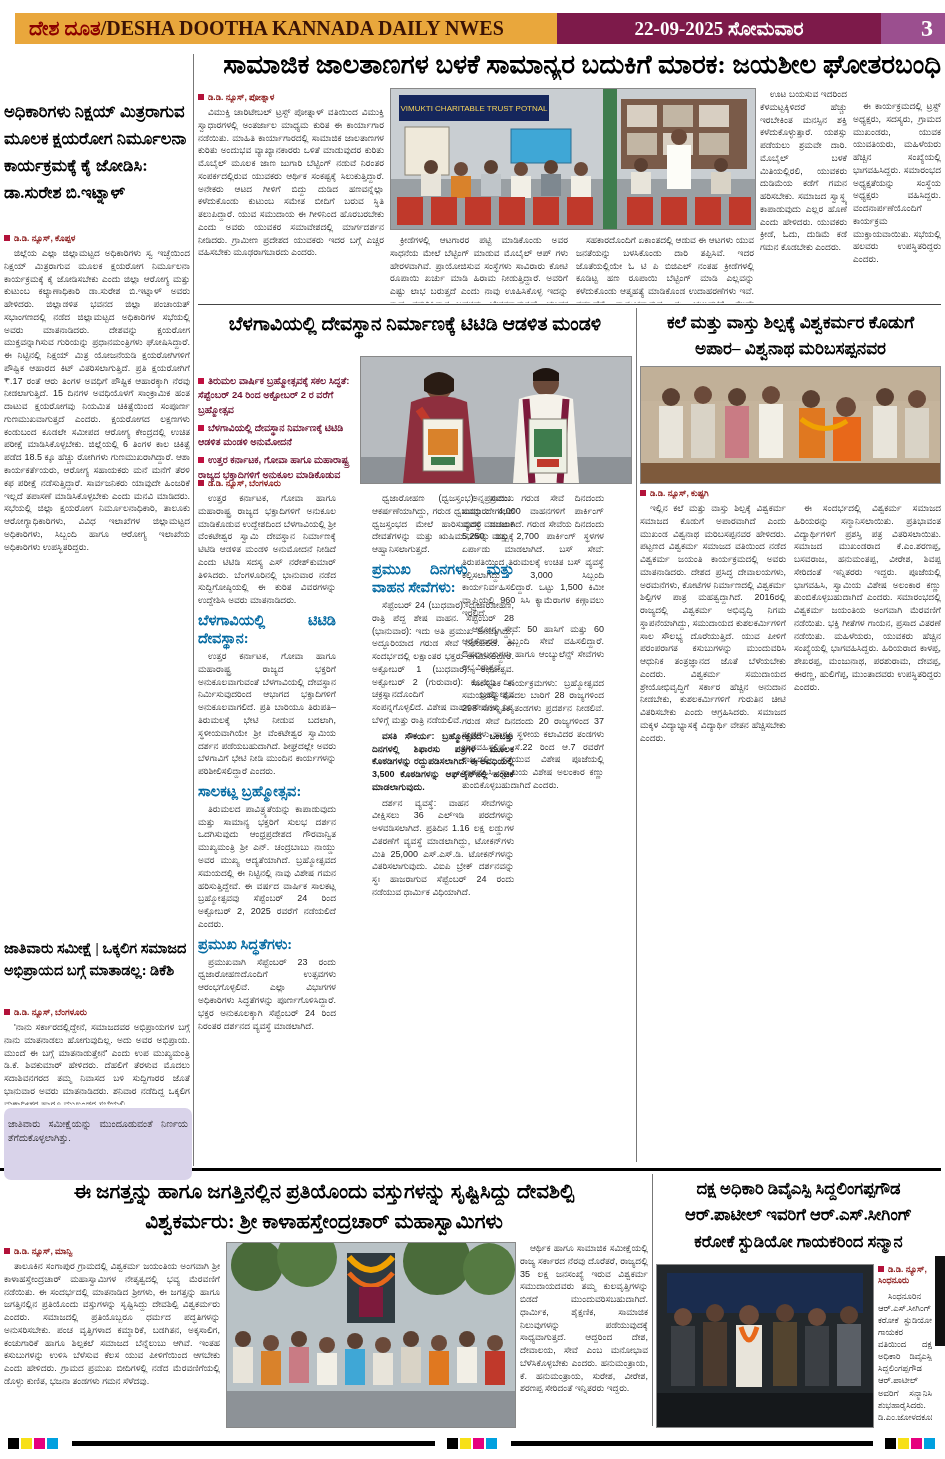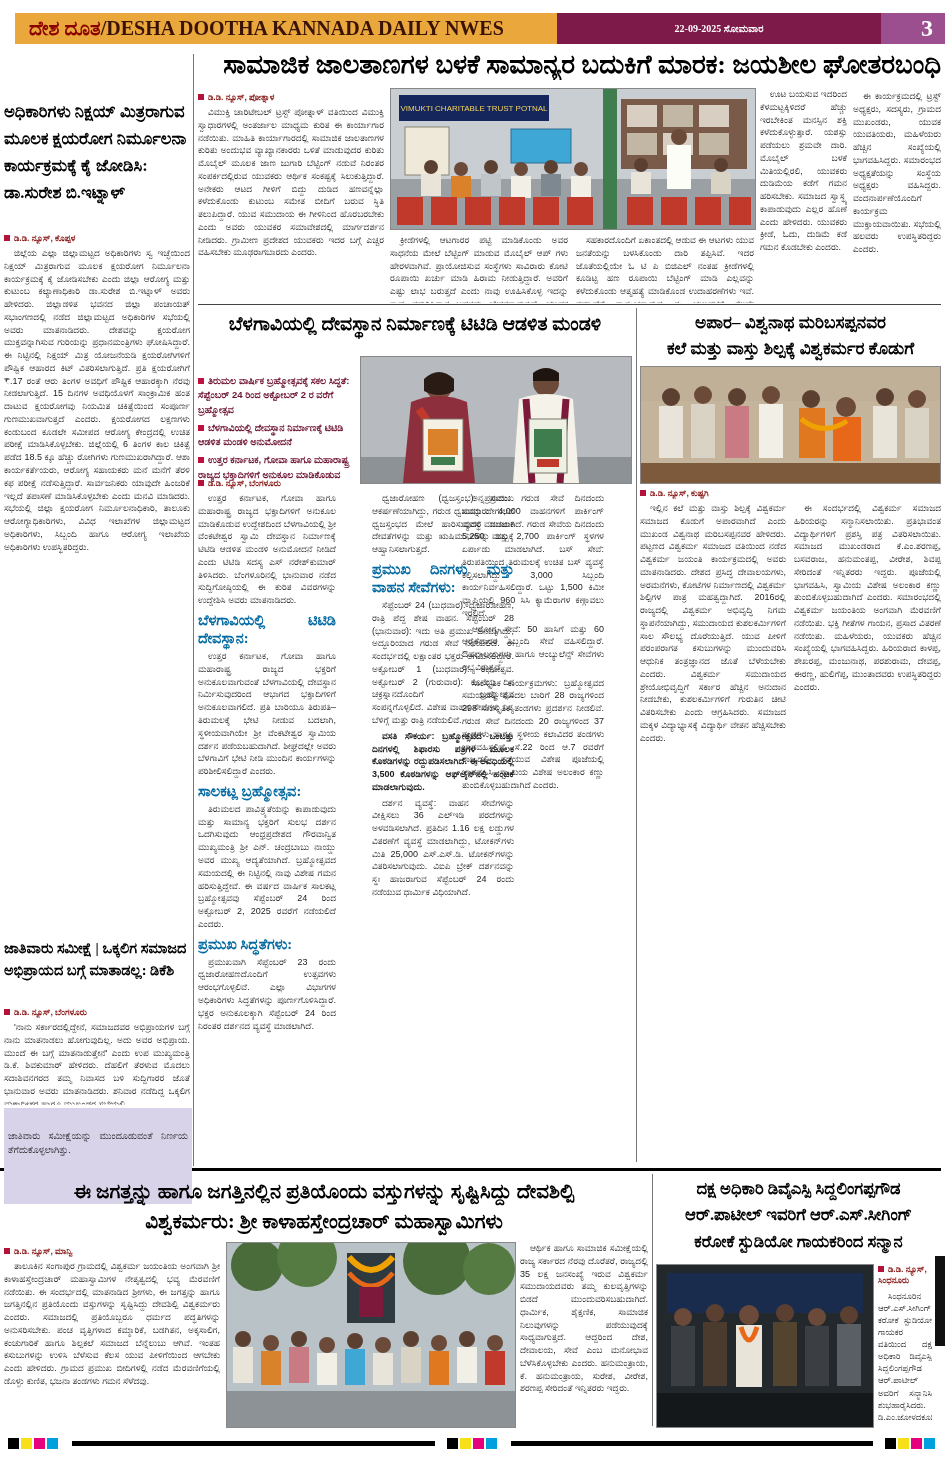--- a/index.html
+++ b/index.html
@@ -4,39 +4,39 @@
 <style>
   html,body{margin:0;padding:0;background:#e8e8e8;}
   .page{position:relative;width:945px;height:1459px;background:#ffffff;margin:0 auto;overflow:hidden;
         font-family:"Liberation Sans",sans-serif;color:#111;}
   .abs{position:absolute;}
   
   .mast-gold{top:13px;left:15px;width:542px;height:31px;background:#e9a73c;display:flex;align-items:center;}
   .mast-title{font-family:"Liberation Serif",serif;font-weight:bold;font-size:20px;padding-left:14px;color:#3a1205;white-space:nowrap;}
   .mast-title .kn{color:#8b0000;}
   .mast-maroon{top:13px;left:557px;width:324px;height:31px;background:#7d1a4a;display:flex;align-items:center;justify-content:center;}
-  .mast-date{font-family:"Liberation Serif",serif;color:#fff;font-weight:bold;font-size:10px;}
+  .mast-date{font-family:"Liberation Serif",serif;color:#fff;font-weight:bold;font-size:19px;}
   .mast-pgbox{top:13px;left:881px;width:64px;height:31px;background:#9b4f8f;display:flex;align-items:center;justify-content:flex-end;}
   .mast-pg{color:#fff;font-weight:bold;font-size:24px;font-family:"Liberation Serif",serif;padding-right:12px;}
   
   .vrule{background:#777;width:1px;}
   .hrule{background:#444;height:1px;}
   .hrule-thick{background:#000;height:3px;}
   
   .headline{font-family:"Liberation Serif",serif;font-weight:bold;color:#000;overflow:hidden;}
   .byline{font-size:8.5px;font-weight:bold;color:#8b1a1a;white-space:nowrap;overflow:hidden;}
   .byline .sq{display:inline-block;width:6px;height:6px;background:#b3123a;margin-right:4px;}
   .col{font-size:9px;line-height:1.42;text-align:justify;overflow:hidden;color:#1c1c1c;}
   .col p{margin:0 0 3px 0;text-indent:10px;}
   .col h4{font-family:"Liberation Serif",serif;font-size:14.5px;line-height:1.25;margin:4px 0 3px 0;color:#0369a1;text-indent:0;}
   .col .lead{font-weight:bold;}
   .bullets{font-size:9.5px;line-height:1.5;color:#6d1230;font-weight:bold;overflow:hidden;}
   .bullets div{margin-bottom:4px;}
   .bullets .sq{display:inline-block;width:6px;height:6px;background:#c01040;margin-right:4px;}
-  .highlight{background:#d9d3ea;font-size:9.5px;line-height:1.5;text-align:justify;padding:21px 4px;color:#222;overflow:hidden;}
+  .highlight{background:#d9d3ea;font-size:9.5px;line-height:1.5;text-align:justify;padding:9px 4px;color:#222;overflow:hidden;border-radius:7px;}
   .photo{overflow:hidden;border:1px solid #888;background:#0369a1;}
   .photo svg{display:block;width:100%;height:100%;}
   
   .regrow{display:flex;align-items:center;}
   .regsq{width:11px;height:11px;margin-right:2px;}
   .regbar{height:5px;background:#000;flex:1;margin:0 12px;}
 </style>
 </head>
 <body>
 
@@ -128,21 +128,21 @@
   </div>
   <div class="abs col" style="left:390px;top:234px;width:178px;height:69px;">
     <p>ಕ್ರೀಡೆಗಳಲ್ಲಿ ಆಟಗಾರರ ಪಟ್ಟಿ ಮಾಡಿಕೊಂಡು ಅವರ ಸಾಧನೆಯ ಮೇಲೆ ಬೆಟ್ಟಿಂಗ್ ಮಾಡುವ ಮೊಬೈಲ್ ಆಪ್ ಗಳು ಹೇರಳವಾಗಿವೆ. ಪ್ರಾಯೋಜಿಸುವ ಸಂಸ್ಥೆಗಳು ಸಾವಿರಾರು ಕೋಟಿ ರೂಪಾಯಿ ಖರ್ಚು ಮಾಡಿ ಹಿರಾಮ ನೀಡುತ್ತಿದ್ದಾರೆ. ಅವರಿಗೆ ಎಷ್ಟು ಲಾಭ ಬರುತ್ತದೆ ಎಂದು ನಾವು ಊಹಿಸಿಕೊಳ್ಳ ಇದನ್ನು ನಾವು ಗಮನಿಸಿದಾಗ ಬಹಳಷ್ಟು ಬೇಸರವಾಗುತ್ತದೆ. ಯುವಕ ಯುವತಿಯರ ದೌರ್ಬಲ್ಯಕ್ಕೆ ಇತ್ತೀಚಿನ ಸೇರ್ಪಡೆ ಎಂದರೆ ಮೊಬೈಲ್ ನ</p>
   </div>
   <div class="abs col" style="left:576px;top:234px;width:178px;height:69px;">
     <p>ಸಹಕಾರದೊಂದಿಗೆ ಏಕಾಂತದಲ್ಲಿ ಆಡುವ ಈ ಆಟಗಳು ಯುವ ಜನತೆಯನ್ನು ಬಳಸಿಕೊಂಡು ದಾರಿ ತಪ್ಪಿಸಿವೆ. ಇದರ ಜೊತೆಯಲ್ಲಿಯೇ ಓ ಟಿ ಪಿ ಬಿಜಿಎಲ್ ನಂತಹ ಕ್ರೀಡೆಗಳಲ್ಲಿ ಕೂಡಿಟ್ಟ ಹಣ ರೂಪಾಯಿ ಬೆಟ್ಟಿಂಗ್ ಮಾಡಿ ಎಲ್ಲವನ್ನು ಕಳೆದುಕೊಂಡು ಆತ್ಮಹತ್ಯೆ ಮಾಡಿಕೊಂಡ ಉದಾಹರಣೆಗಳು ಇವೆ. ಶಮಾಷೆಗೆ ಪ್ರಾರಂಭವಾಗುವ ಈ ಚಟುವಟಿಕೆ ಕೆಲವೇ ಸಮಯದಲ್ಲಿ ಚಟವಾಗಿ ಬಿಟ್ಟು ಬರಲಾಗದ ಮನೋರೋಗವಾಗಿ ಪರಿಣಮಿಸುತ್ತದೆ ಅಪರೂಪಕ್ಕೊಮ್ಮೆ</p>
   </div>
   <div class="abs col" style="left:760px;top:88px;width:87px;height:215px;">
     <p>ಊಟ ಬಯಸುವ ಇದರಿಂದ ಕೆಳಮಟ್ಟಕ್ಕಿಳಿದರೆ ಹೆಚ್ಚು ಇರಬೇಕಿಂತ ಮನಸ್ಸಿನ ಶಕ್ತಿ ಕಳೆದುಕೊಳ್ಳುತ್ತಾರೆ. ಯಶಸ್ಸು ಪಡೆಯಲು ಶ್ರಮವೇ ದಾರಿ. ಮೊಬೈಲ್ ಬಳಕೆ ಮಿತಿಯಲ್ಲಿರಲಿ, ಯುವಕರು ದುಡಿಮೆಯ ಕಡೆಗೆ ಗಮನ ಹರಿಸಬೇಕು. ಸಮಾಜದ ಸ್ವಾಸ್ಥ್ಯ ಕಾಪಾಡುವುದು ಎಲ್ಲರ ಹೊಣೆ ಎಂದು ಹೇಳಿದರು. ಯುವಕರು ಕ್ರೀಡೆ, ಓದು, ದುಡಿಮೆ ಕಡೆ ಗಮನ ಕೊಡಬೇಕು ಎಂದರು.</p>
   </div>
-  <div class="abs col" style="left:853px;top:90px;width:88px;height:215px;">
+  <div class="abs col" style="left:853px;top:100px;width:88px;height:215px;">
     <p>ಈ ಕಾರ್ಯಕ್ರಮದಲ್ಲಿ ಟ್ರಸ್ಟ್ ಅಧ್ಯಕ್ಷರು, ಸದಸ್ಯರು, ಗ್ರಾಮದ ಮುಖಂಡರು, ಯುವಕ ಯುವತಿಯರು, ಮಹಿಳೆಯರು ಹೆಚ್ಚಿನ ಸಂಖ್ಯೆಯಲ್ಲಿ ಭಾಗವಹಿಸಿದ್ದರು. ಸಮಾರಂಭದ ಅಧ್ಯಕ್ಷತೆಯನ್ನು ಸಂಸ್ಥೆಯ ಅಧ್ಯಕ್ಷರು ವಹಿಸಿದ್ದರು. ವಂದನಾರ್ಪಣೆಯೊಂದಿಗೆ ಕಾರ್ಯಕ್ರಮ ಮುಕ್ತಾಯವಾಯಿತು. ಸಭೆಯಲ್ಲಿ ಹಲವರು ಉಪಸ್ಥಿತರಿದ್ದರು ಎಂದರು.</p>
   </div>
 
   <div class="abs headline" style="left:198px;top:310px;width:434px;height:58px;font-size:19px;line-height:1.45;text-align:center;">
     <div>ಬೆಳಗಾವಿಯಲ್ಲಿ ದೇವಸ್ಥಾನ ನಿರ್ಮಾಣಕ್ಕೆ ಟಿಟಿಡಿ ಆಡಳಿತ ಮಂಡಳಿ</div>
   </div>
   <div class="abs bullets" style="left:198px;top:374px;width:158px;height:112px;">
     <div><span class="sq"></span><span>ತಿರುಮಲ ವಾರ್ಷಿಕ ಬ್ರಹ್ಮೋತ್ಸವಕ್ಕೆ ಸಕಲ ಸಿದ್ಧತೆ: ಸೆಪ್ಟೆಂಬರ್ 24 ರಿಂದ ಅಕ್ಟೋಬರ್ 2 ರ ವರೆಗೆ ಬ್ರಹ್ಮೋತ್ಸವ</span></div>
     <div><span class="sq"></span><span>ಬೆಳಗಾವಿಯಲ್ಲಿ ದೇವಸ್ಥಾನ ನಿರ್ಮಾಣಕ್ಕೆ ಟಿಟಿಡಿ ಆಡಳಿತ ಮಂಡಳಿ ಅನುಮೋದನೆ</span></div>
     <div><span class="sq"></span><span>ಉತ್ತರ ಕರ್ನಾಟಕ, ಗೋವಾ ಹಾಗೂ ಮಹಾರಾಷ್ಟ್ರ ರಾಜ್ಯದ ಭಕ್ತಾದಿಗಳಿಗೆ ಅನುಕೂಲ ಮಾಡಿಕೊಡುವ ಉದ್ದೇಶ</span></div>
@@ -188,22 +188,22 @@
     <p class="lead">ವಸತಿ ಸೌಕರ್ಯ: ಬ್ರಹ್ಮೋತ್ಸವದ ಒಂಬತ್ತು ದಿನಗಳಲ್ಲಿ ಶಿಫಾರಸು ಪತ್ರಗಳ ಮೂಲಕ ಕೊಠಡಿಗಳನ್ನು ರದ್ದುಪಡಿಸಲಾಗಿದೆ. ಈ ಅವಧಿಯಲ್ಲಿ 3,500 ಕೊಠಡಿಗಳನ್ನು ಆಫ್‌ಲೈನ್‌ನಲ್ಲಿ ಹಂಚಿಕೆ ಮಾಡಲಾಗುವುದು.</p>
     <p>ದರ್ಶನ ವ್ಯವಸ್ಥೆ: ವಾಹನ ಸೇವೆಗಳನ್ನು ವೀಕ್ಷಿಸಲು 36 ಎಲ್‌ಇಡಿ ಪರದೆಗಳನ್ನು ಅಳವಡಿಸಲಾಗಿದೆ. ಪ್ರತಿದಿನ 1.16 ಲಕ್ಷ ಲಡ್ಡುಗಳ ವಿತರಣೆಗೆ ವ್ಯವಸ್ಥೆ ಮಾಡಲಾಗಿದ್ದು, ಟೋಕನ್‌ಗಳು ಮಿತಿ 25,000 ಎಸ್.ಎಸ್.ಡಿ. ಟೋಕನ್‌ಗಳನ್ನು ವಿತರಿಸಲಾಗುವುದು. ವಿಐಪಿ ಬ್ರೇಕ್ ದರ್ಶನವನ್ನು ಸ್ಥಃ ಹಾಜರಾಗುವ ಸೆಪ್ಟೆಂಬರ್ 24 ರಂದು ನಡೆಯುವ ಧಾರ್ಮಿಕ ವಿಧಿಯಾಗಿದೆ.</p>
   </div>
   <div class="abs col" style="left:462px;top:492px;width:142px;height:670px;">
     <p>ಅನ್ನಪ್ರಸಾದಂ: ಗರುಡ ಸೇವೆ ದಿನದಂದು ಸುಮಾರು 4,000 ವಾಹನಗಳಿಗೆ ಪಾರ್ಕಿಂಗ್ ವ್ಯವಸ್ಥೆ ಮಾಡಲಾಗಿದೆ. ಗರುಡ ಸೇವೆಯ ದಿನದಂದು 5,250 ಮತ್ತು 2,700 ಪಾರ್ಕಿಂಗ್ ಸ್ಥಳಗಳ ಏರ್ಪಾಡು ಮಾಡಲಾಗಿದೆ. ಬಸ್ ಸೇವೆ: ತಿರುಪತಿಯಿಂದ ತಿರುಮಲಕ್ಕೆ ಉಚಿತ ಬಸ್ ವ್ಯವಸ್ಥೆ ಕಲ್ಪಿಸಲಾಗಿದ್ದು 3,000 ಸಿಬ್ಬಂದಿ ಕಾರ್ಯನಿರ್ವಹಿಸಲಿದ್ದಾರೆ. ಒಟ್ಟು 1,500 ಕಿಮೀ ವ್ಯಾಪ್ತಿಯಲ್ಲಿ 960 ಸಿಸಿ ಕ್ಯಾಮೆರಾಗಳ ಕಣ್ಗಾವಲು ಇರಲಿದೆ.</p>
     <p>ಆರೋಗ್ಯ ಸೇವೆ: 50 ಹಾಸಿಗೆ ಮತ್ತು 60 ಆರೈಕೆದಾರರ ಸಿಬ್ಬಂದಿ ಸೇವೆ ವಹಿಸಲಿದ್ದಾರೆ. ಔಷಧಾಲಯಗಳು ಹಾಗೂ ಆಂಬ್ಯುಲೆನ್ಸ್ ಸೇವೆಗಳು ಲಭ್ಯವಿರುತ್ತವೆ.</p>
     <p>ಸಾಂಸ್ಕೃತಿಕ ಕಾರ್ಯಕ್ರಮಗಳು: ಬ್ರಹ್ಮೋತ್ಸವದ ಸಮಯದಲ್ಲಿ ಮೊದಲ ಬಾರಿಗೆ 28 ರಾಜ್ಯಗಳಿಂದ 298 ಸಾಂಸ್ಕೃತಿಕ ತಂಡಗಳು ಪ್ರದರ್ಶನ ನೀಡಲಿವೆ. ಗರುಡ ಸೇವೆ ದಿನದಂದು 20 ರಾಜ್ಯಗಳಿಂದ 37 ತಂಡಗಳು ಹಾಗೂ ಸ್ಥಳೀಯ ಕಲಾವಿದರ ತಂಡಗಳು ಭಾಗವಹಿಸಲಿವೆ. ಸೆ.22 ರಿಂದ ಆ.7 ರವರೆಗೆ ರಾಜ್ಯದಲ್ಲಿ ನಡೆಯುವ ವಿಶೇಷ ಪೂಜೆಯಲ್ಲಿ ಭಾಗವಹಿಸಿ, ಸ್ವಾಮಿಯ ವಿಶೇಷ ಅಲಂಕಾರ ಕಣ್ಣು ತುಂಬಿಕೊಳ್ಳಬಹುದಾಗಿದೆ ಎಂದರು.</p>
   </div>
 
   <div class="abs headline" style="left:640px;top:310px;width:301px;height:52px;font-size:17px;line-height:1.5;text-align:center;">
+    <div>ಕಲೆ ಮತ್ತು ವಾಸ್ತು ಶಿಲ್ಪಕ್ಕೆ ವಿಶ್ವಕರ್ಮರ ಕೊಡುಗೆ</div>
     <div>ಅಪಾರ– ವಿಶ್ವನಾಥ ಮರಿಬಸಪ್ಪನವರ</div>
-    <div>ಕಲೆ ಮತ್ತು ವಾಸ್ತು ಶಿಲ್ಪಕ್ಕೆ ವಿಶ್ವಕರ್ಮರ ಕೊಡುಗೆ</div>
   </div>
   <div class="abs photo" style="left:640px;top:366px;width:299px;height:116px;">
     <svg viewBox="0 0 299 116" preserveAspectRatio="none">
       <rect x="0" y="0" width="299" height="116" fill="#c5b49c"></rect>
       <rect x="0" y="0" width="299" height="34" fill="#a8988223"></rect>
       <g>
         <circle cx="30" cy="30" r="9" fill="#5b4032"></circle>
           <rect x="18" y="39" width="24" height="52" fill="#e8e4da"></rect>
         <circle cx="62" cy="28" r="9" fill="#6b4a3a"></circle>
           <rect x="50" y="37" width="24" height="54" fill="#d9d3c6"></rect>

